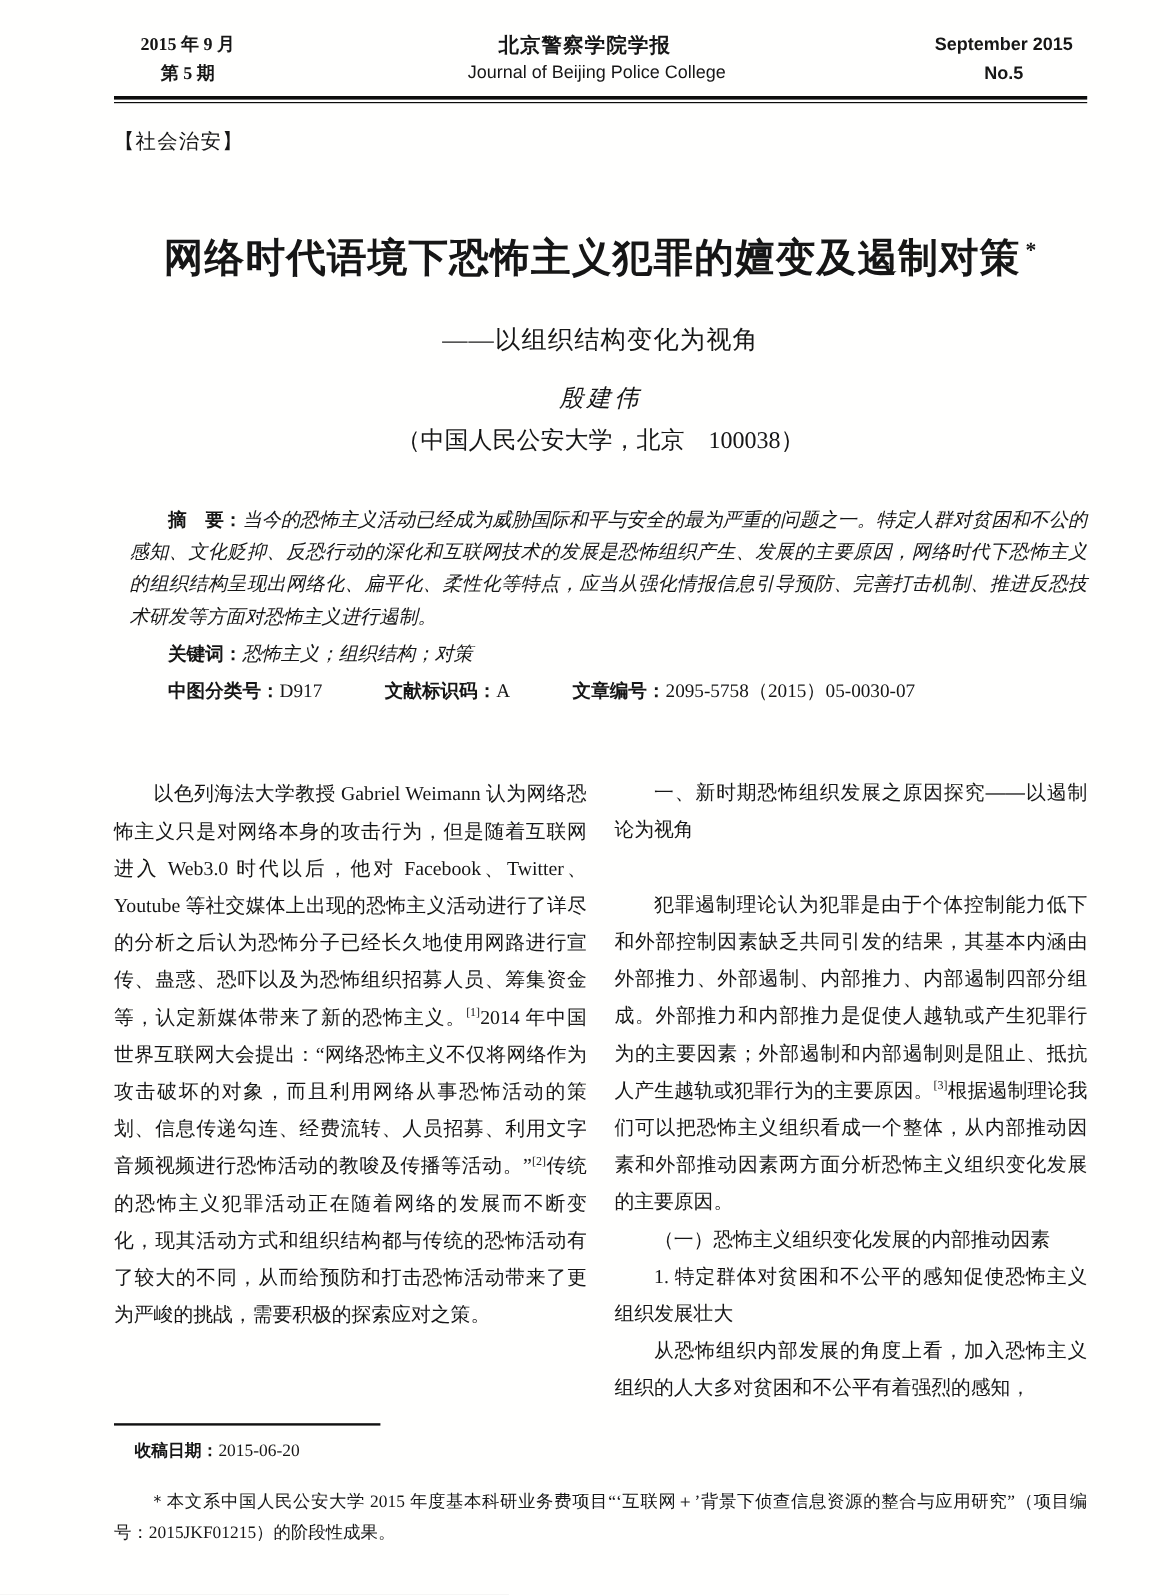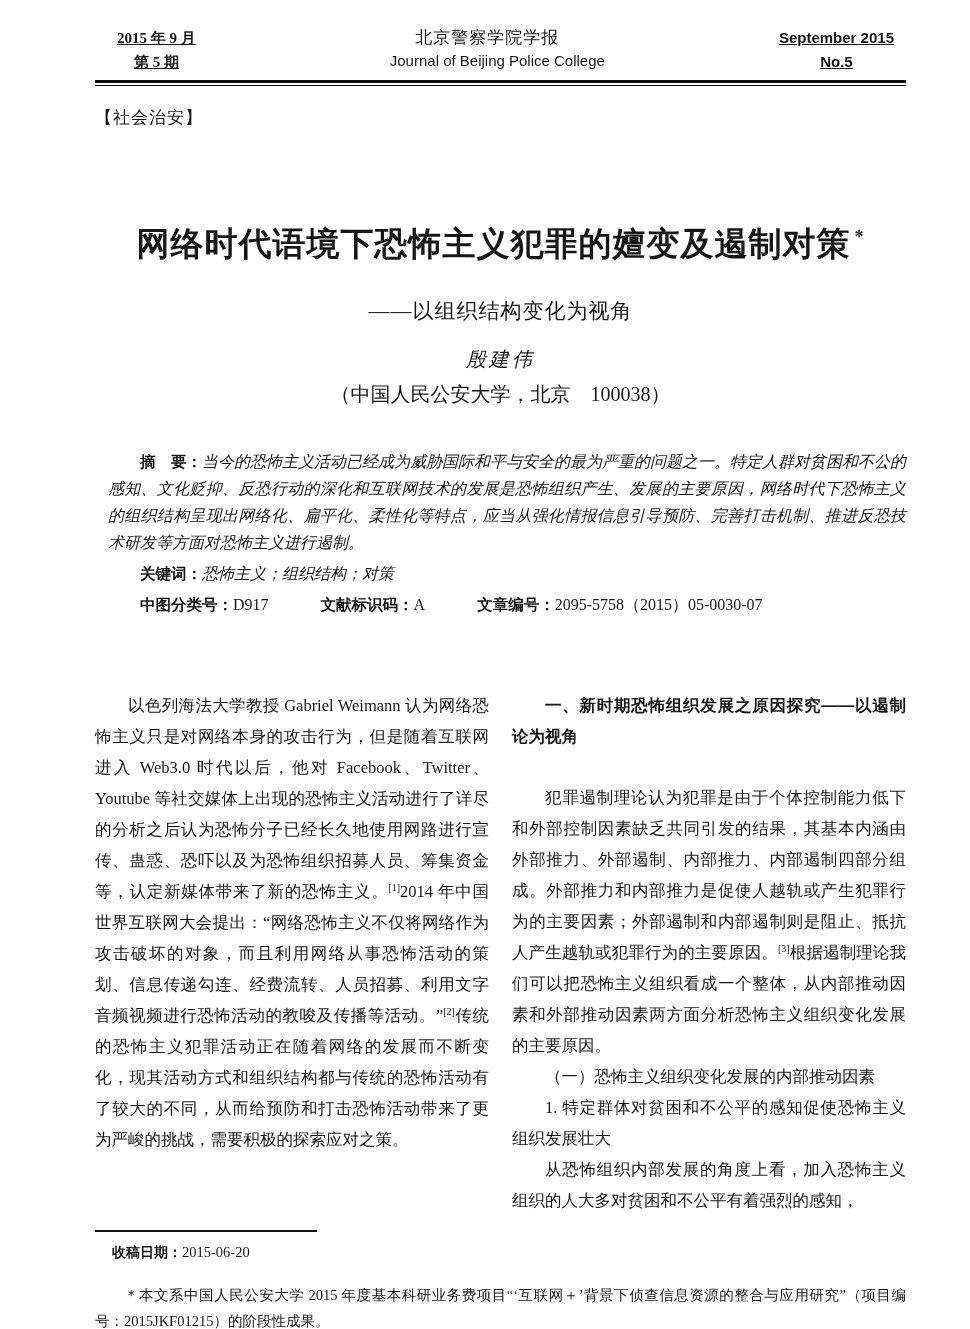--- a/index.html
+++ b/index.html
@@ -15,44 +15,44 @@
     padding: 26px 64px 20px 95px;
   }
 
   
   .masthead {
     display: flex;
     justify-content: space-between;
     align-items: flex-start;
     padding: 0 12px 0 22px;
   }
-  .mast-left, .mast-right { text-align: center; line-height: 24px; text-decoration: underline; }
+  .mast-left, .mast-right { text-align: center; line-height: 24px; }
   .mast-left { font-weight: bold; font-size: 15px; }
   .mast-right { font-family: "Liberation Sans", sans-serif; font-weight: bold; font-size: 15px; }
   .mast-center { text-align: center; }
-  .jt-cn { font-weight: normal; font-size: 17px; line-height: 24px; letter-spacing: 1px; }
+  .jt-cn { font-weight: bold; font-size: 17px; line-height: 24px; letter-spacing: 1px; }
   .jt-en { font-family: "Liberation Sans", sans-serif; font-size: 15px; line-height: 22px; margin-left: 20px; }
 
   .rule-double {
     margin-top: 6px;
     height: 6px;
     border-top: 3px solid #0d0d0d;
     border-bottom: 1px solid #0d0d0d;
   }
 
   .section-tag {
     margin-top: 20px;
     font-weight: normal;
     font-size: 17px;
     letter-spacing: 1px;
   }
 
   
   .title {
-    margin-top: 96px;
+    margin-top: 68px;
     text-align: center;
     font-size: 33px;
     font-weight: bold;
     letter-spacing: 1px;
     line-height: 1.2;
   }
   .title-star { font-size: 18px; vertical-align: super; margin-left: 4px; font-weight: bold; }
   .subtitle {
     margin-top: 32px;
     text-align: center;
@@ -98,30 +98,30 @@
     margin-top: 4px;
     font-size: 16px;
     line-height: 27px;
     text-indent: 2em;
   }
   .cls .group { margin-right: 52px; }
   .cls .group:last-child { margin-right: 0; }
 
   
   .body-columns {
-    margin-top: 72px;
+    margin-top: 56px;
     display: flex;
     gap: 23px;
   }
   .col { width: 394px; font-size: 16.5px; line-height: 31px; text-align: justify; }
   .col p { text-indent: 2em; }
   .col sup { font-size: 10px; line-height: 0; }
   .col-heading {
     font-size: 16.5px;
-    font-weight: bold;
+    font-weight: normal;
     font-family: "Liberation Sans", "DejaVu Sans", sans-serif;
     text-indent: 2em;
     text-align: justify;
     margin-bottom: 30px;
   }
 
   
   .footnotes { margin-top: 14px; }
   .fn-rule { width: 222px; border-top: 2px solid #111; margin-bottom: 8px; }
   .fn-line { font-size: 14.5px; line-height: 24px; margin-left: 17px; }

